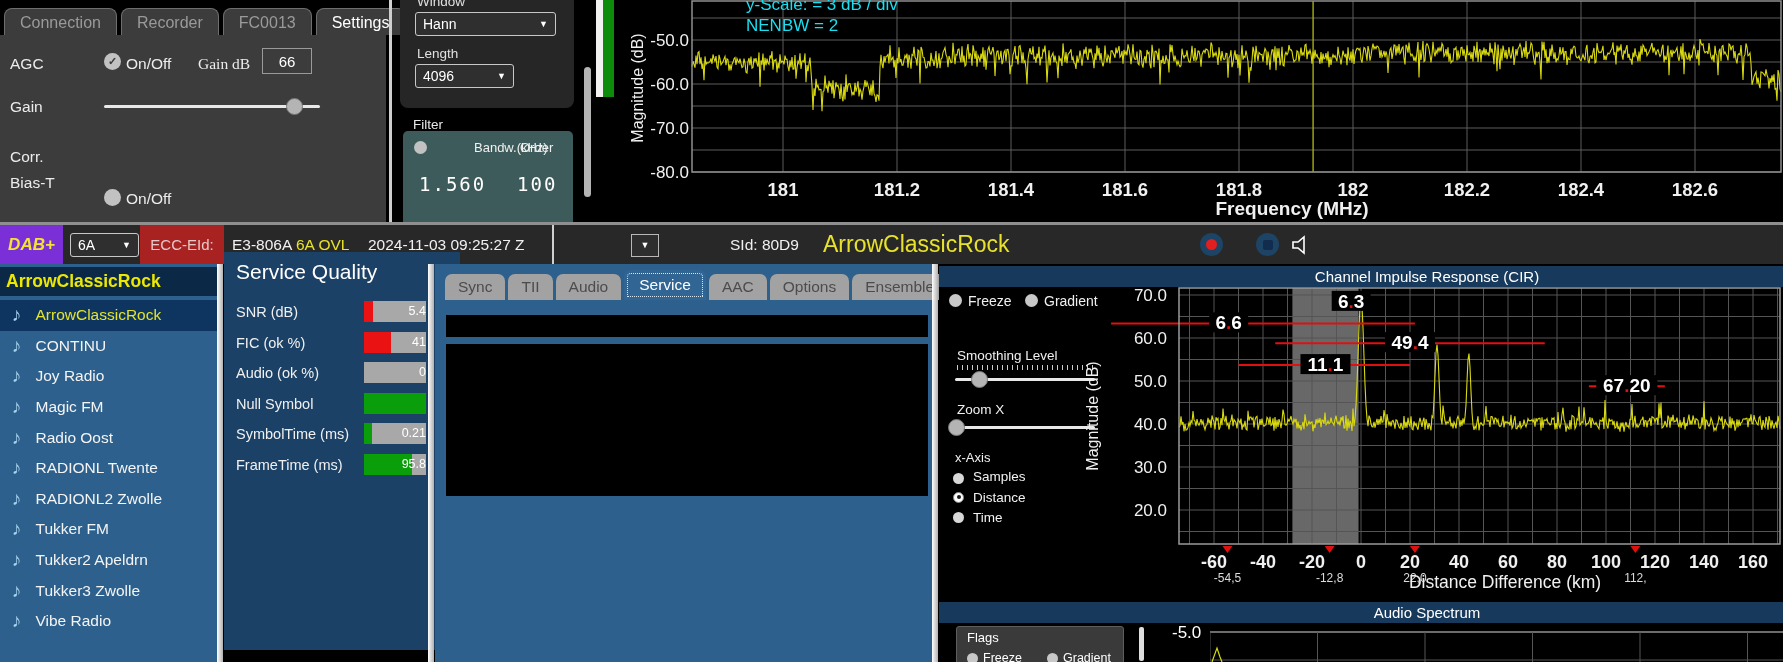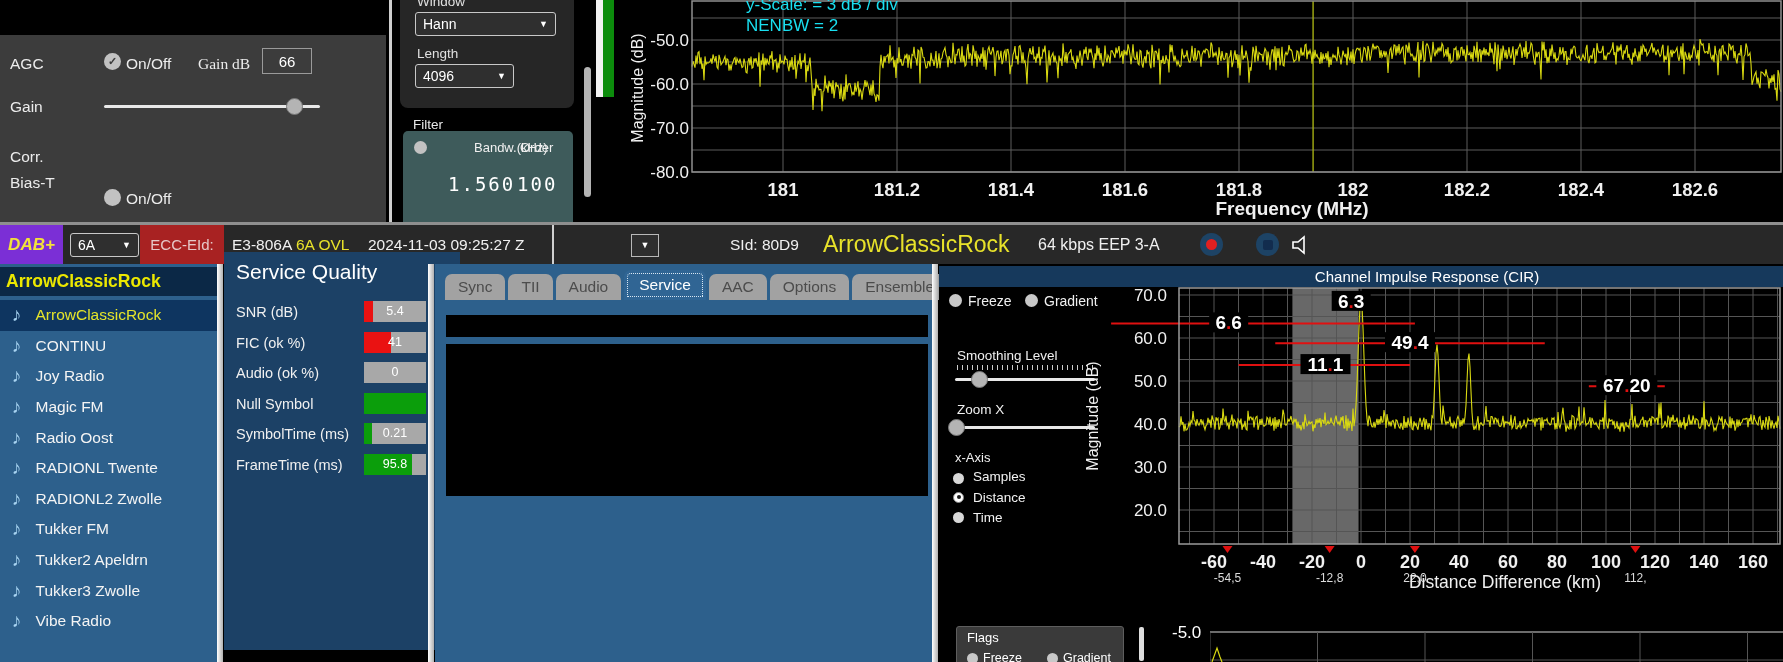--- a/index.html
+++ b/index.html
@@ -73,21 +73,21 @@
   
   #sq-panel{position:absolute;left:224px;top:252px;width:236px;height:398px;background:#1c4166;}
   #sq-title{position:absolute;left:12px;top:8px;font-size:21px;color:#fff;}
   .sq-row{position:absolute;left:12px;width:190px;height:22px;}
   .sq-label{font-size:14.5px;color:#f0f0f0;line-height:22px;white-space:nowrap;}
   .sq-bar{position:absolute;left:128px;top:0;width:62px;height:21px;background:#a8a8a8;}
   .sq-fill{position:absolute;left:0;top:0;height:21px;}
   .sq-fill.red{background:#ea1212;}
   .sq-fill.green{background:#0b9e0b;}
   .sq-fill.none{background:transparent;}
-  .sq-val{position:absolute;left:0;top:0;width:62px;height:21px;text-align:center;line-height:21px;
+  .sq-val{position:absolute;left:0;top:0;width:62px;height:21px;text-align:right;line-height:21px;
           font-size:12.5px;color:#fff;border-radius:6px;}
 
   
   #center-panel{position:absolute;left:435px;top:264px;width:497px;height:398px;background:#2d608c;}
   #center-tabs{position:absolute;left:10px;top:6px;display:flex;gap:3px;align-items:flex-end;}
   .ctab{background:#a2a2a2;color:#4c4c4c;font-size:15.5px;padding:4px 13px;border-radius:7px 7px 0 0;}
   .ctab.active{background:#306594;color:#fff;outline:1px dotted #d8e6f2;outline-offset:-4px;padding:6px 15px;}
   #svc-strip{position:absolute;left:11px;top:51px;width:482px;height:22px;background:#000;}
   #svc-box{position:absolute;left:11px;top:80px;width:482px;height:152px;background:#000;}
 
@@ -109,20 +109,26 @@
   #flags-box{position:absolute;left:956px;top:626px;width:166px;height:60px;background:#3a3a3a;border:1px solid #5e5e5e;border-radius:3px;}
   #audio-scroll{position:absolute;left:1139px;top:627px;width:5px;height:34px;background:#dedede;border-radius:2px;}
   #audio-ytick{position:absolute;left:1164px;top:623px;font-size:17px;color:#fff;margin-left:8px;}
   svg text{font-family:"Liberation Sans",sans-serif;}
 </style>
 </head>
 <body>
 
 <div id="app">
 
+  <div id="settings-tabs">
+      <div class="stab">Connection</div>
+      <div class="stab">Recorder</div>
+      <div class="stab">FC0013</div>
+      <div class="stab active">Settings</div>
+    </div>
   <div id="settings-body">
     <span class="set-label" style="top:20px;">AGC</span>
     <span class="toggle-circle" style="left:104px;top:18px;">✓</span>
     <span class="set-label" style="left:126px;top:20px;">On/Off</span>
     <span class="set-label" style="left:198px;top:20px;font-family:Liberation Serif, serif;">Gain dB</span>
     <input id="agc-input" readonly="" value="66" style="">
 
     <span class="set-label" style="top:63px;">Gain</span>
     <div class="slider-track" style="left:104px;top:70px;width:216px;"></div>
     <div class="slider-thumb" style="left:286px;top:63px;"></div>
@@ -145,21 +151,21 @@
     <div class="selbox" style="top:78px;width:90px;">
       <span>4096</span>
       <span class="arrow">▼</span>
     </div>
   </div>
   <div id="filter-label">Filter</div>
   <div id="filter-box">
     <span class="radio-circle" style="position:absolute;left:11px;top:10px;"></span>
     <span style="position:absolute;left:31px;top:9px;font-size:13px;margin-left:40px;">Bandw.(kHz)</span>
     <span style="position:absolute;left:117px;top:9px;font-size:13px;">Order</span>
-    <span class="mono-val" style="position:absolute;left:16px;top:42px;margin-left:29px;">1.560</span>
+    <span class="mono-val" style="position:absolute;left:16px;top:42px;">1.560</span>
     <span class="mono-val" style="position:absolute;left:114px;top:42px;">100</span>
   </div>
   <div id="vscroll1"></div>
   <div id="meter">
     <div class="m-white"></div>
     <div class="m-green"></div>
   </div>
 
   <svg id="rf-plot" class="abs" style="left:615px;top:0;" width="1168" height="222">
       <rect x="77" y="1" width="1089" height="171" fill="#000"></rect>
@@ -210,21 +216,20 @@
       <span class="arrow">▼</span>
     </div>
     <div id="ecc-badge">ECC-EId:</div>
     <span class="sb-text" style="left:232px;">E3-806A</span>
     <span class="sb-text" style="left:296px;color:#e8e22a;">6A OVL</span>
     <span class="sb-text" style="left:368px;">2024-11-03  09:25:27 Z</span>
     <div id="sb-sep"></div>
     <div id="dd-btn">▼</div>
     <span class="sb-text" style="left:730px;">SId: 80D9</span>
     <span class="sb-text" style="left:823px;font-size:23px;color:#e8e22a;">ArrowClassicRock</span>
-    <span class="sb-text" style="left:1038px;font-size:16px;">64 kbps  EEP 3-A</span>
     <div class="roundbtn" style="left:1200px;">
         <div class="inner-rec"></div>
       </div>
     <div class="roundbtn" style="left:1256px;">
         <div class="inner-stop"></div>
       </div>
     <svg class="abs" style="left:1291px;top:10px;" width="20" height="20">
       <polygon points="2,7 7,7 13,2 13,18 7,13 2,13" fill="none" stroke="#ffffff" stroke-width="1.6"></polygon>
     </svg>
   </div>
@@ -440,20 +445,23 @@
         <text x="249.64" y="296" text-anchor="middle" font-size="12" fill="#dcdcdc">-12,8</text>
         <path d="M329.9,260 L339.9,260 L334.9,267 Z" fill="#e01010"></path>
         <text x="334.9" y="296" text-anchor="middle" font-size="12" fill="#dcdcdc">22,0</text>
         <path d="M550.4000000000001,260 L560.4000000000001,260 L555.4000000000001,267 Z" fill="#e01010"></path>
         <text x="555.4000000000001" y="296" text-anchor="middle" font-size="12" fill="#dcdcdc">112,</text>
         <text transform="translate(18,130) rotate(-90)" text-anchor="middle" font-size="16" fill="#f0f0f0">Magnitude (dB)</text>
         <text x="425" y="302" text-anchor="middle" font-size="17.5" fill="#f0f0f0">Distance Difference (km)</text>
       </svg>
   </div>
 
+  <div class="title-strip abs" style="left:939px;top:602px;">
+    <div class="tx">Audio Spectrum</div>
+  </div>
   <div id="flags-box">
     <span style="position:absolute;left:10px;top:3px;font-size:13px;color:#fff;">Flags</span>
     <span class="radio-sm" style="left:10px;top:26px;width:11px;height:11px;"></span>
     <span style="position:absolute;left:26px;top:24px;font-size:12.5px;color:#fff;">Freeze</span>
     <span class="radio-sm" style="left:90px;top:26px;width:11px;height:11px;"></span>
     <span style="position:absolute;left:106px;top:24px;font-size:12.5px;color:#fff;">Gradient</span>
   </div>
   <div id="audio-scroll"></div>
   <div id="audio-ytick">-5.0</div>
   <svg id="audio-plot" class="abs" style="left:1210px;top:631px;" width="573" height="31">

